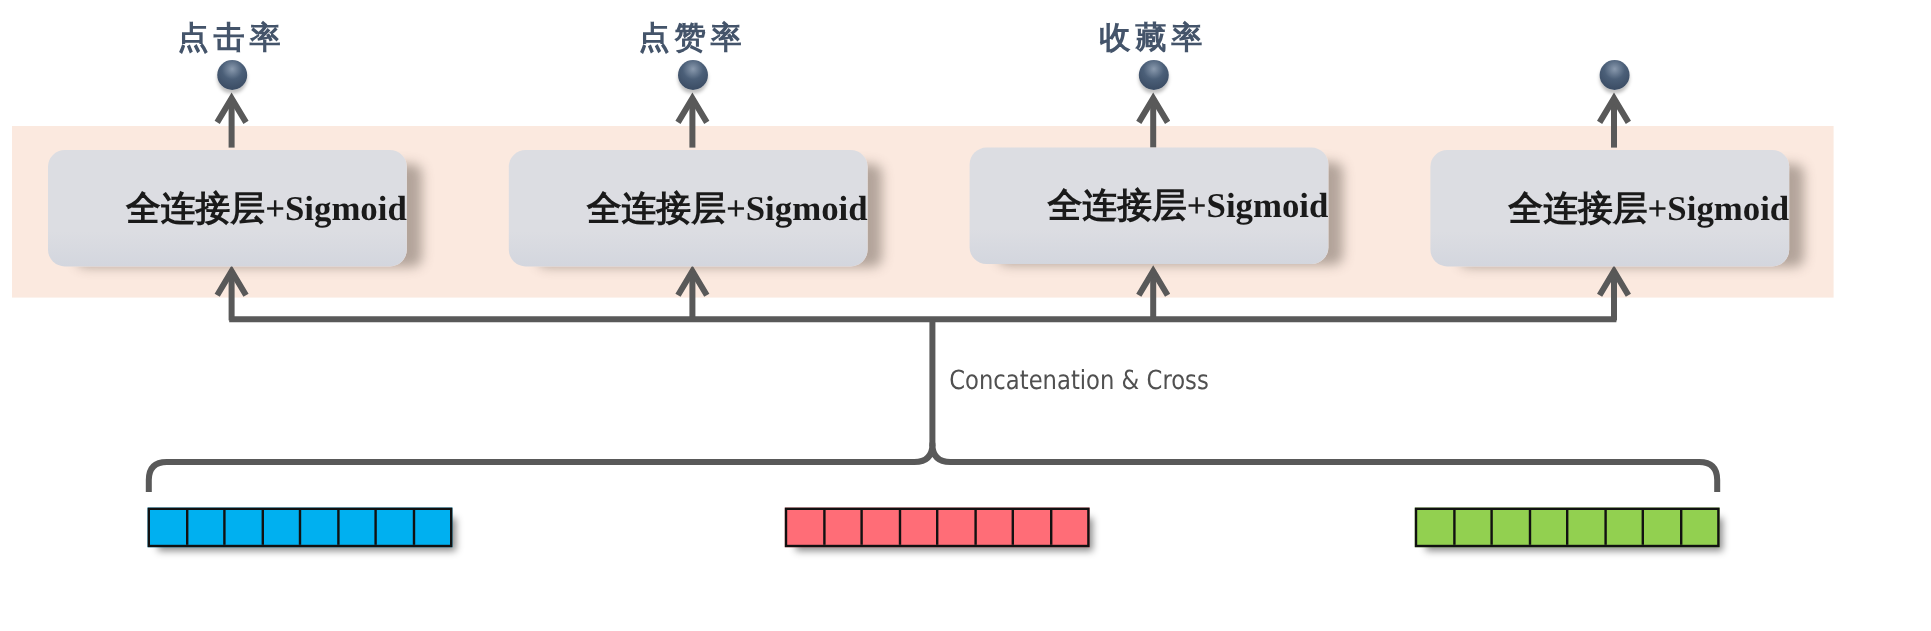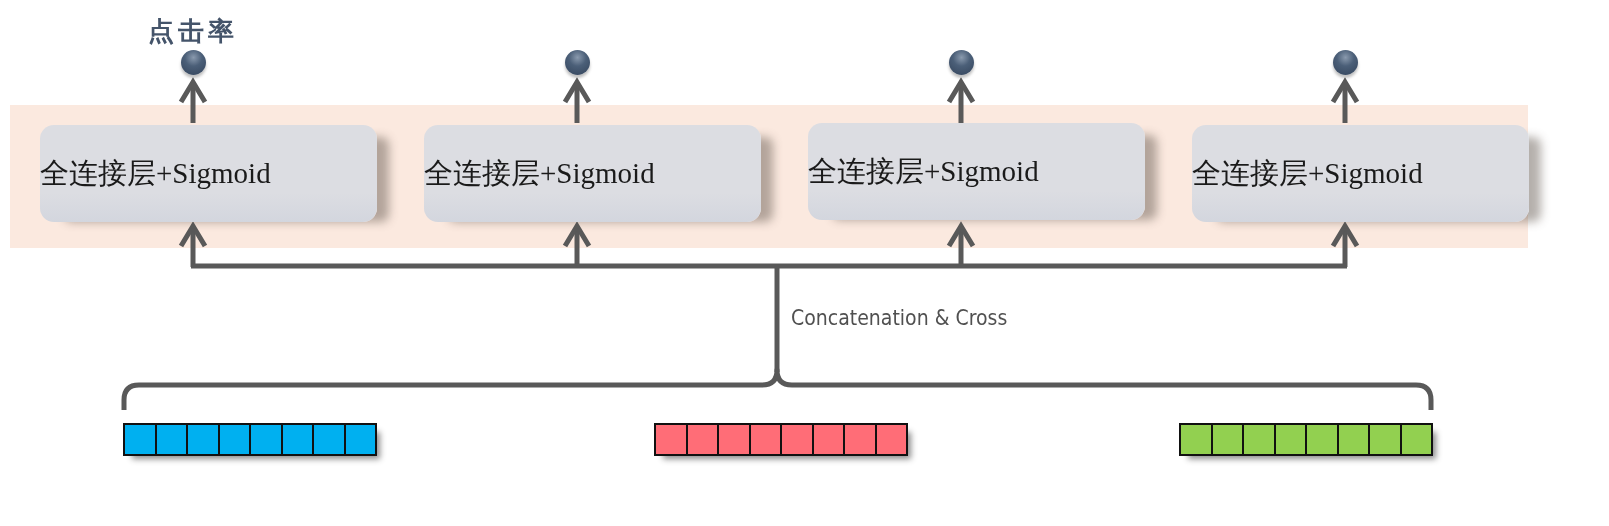--- a/index.html
+++ b/index.html
@@ -1,24 +1,24 @@
 <!DOCTYPE html>
 <html><head>
 <meta charset="utf-8">
 <style>
   html, body { margin: 0; padding: 0; background: #ffffff; }
   body { width: 1609px; height: 526px; position: relative; overflow: hidden;
          font-family: "Liberation Serif", serif; }
   #stage { position: absolute; left: 0; top: 0; width: 1609px; height: 526px; }
   .band { position: absolute; left: 10px; top: 105px; width: 1518px; height: 143px; background: #fbe9df; }
-  .fc-box { position: absolute; width: 337px; height: 97px; top: 125px; border-radius: 14px;
+  .fc-box { position: absolute; width: 299px; height: 97px; top: 125px; border-radius: 14px;
             background: linear-gradient(to bottom, #dcdde2 0%, #dcdde2 70%, #d3d6de 100%);
             box-shadow: 18px 6px 10px -6px rgba(90,80,70,0.45);
-            display: flex; align-items: center; justify-content: flex-start;
-            font-family: "Liberation Serif", "DejaVu Serif", serif; font-size: 29px; color: #1a1a1a; }
+            display: flex; align-items: center; justify-content: flex-end;
+            font-family: "Liberation Serif", "DejaVu Serif", serif; font-size: 29px; color: #1a1a1a; font-weight: bold; }
   .out-label { position: absolute; top: 14px; width: 140px; text-align: center;
                font-family: Liberation Serif, serif; font-weight: bold; font-size: 26px;
                color: #44546a; letter-spacing: 4px; }
   .ball { position: absolute; top: 50px; width: 25px; height: 25px; border-radius: 50%;
           background: radial-gradient(circle at 50% 30%, #8a9aae 0%, #4b5f78 40%, #33435a 100%);
           box-shadow: 0 3px 3px rgba(0,0,0,0.25); }
   .concat-label { position: absolute; left: 791px; top: 305px;
                   font-family: "DejaVu Sans", sans-serif; font-size: 22px; color: #505050;
                   transform: scaleX(0.86); transform-origin: left top; }
   .vec { position: absolute; top: 423px; height: 33px; display: flex;
@@ -52,20 +52,22 @@
         <path d="M1333 102 L1345 82 L1357 102" fill="none" stroke="#595959" stroke-width="5"></path>
         <path d="M1345 267 L1345 228" fill="none" stroke="#595959" stroke-width="5" stroke-linejoin="round"></path>
         <path d="M1333 246 L1345 226 L1357 246" fill="none" stroke="#595959" stroke-width="5"></path>
         <path d="M191 266 L1347 266" fill="none" stroke="#595959" stroke-width="5" stroke-linejoin="round"></path>
         <path d="M777 266 L777 372" fill="none" stroke="#595959" stroke-width="5" stroke-linejoin="round"></path>
         <path d="M124 410 L124 400 Q124 385 139 385 L762 385 Q777 385 777 370 Q777 385 792 385 L1416 385 Q1431 385 1431 400 L1431 410" fill="none" stroke="#595959" stroke-width="5" stroke-linejoin="round"></path>
       </g>
   </svg>
 
   <div class="out-label" style="left:123px">点击率</div>
+  <div class="out-label" style="left:507px">点赞率</div>
+  <div class="out-label" style="left:891px">收藏率</div>
 
   <div class="ball" style="left:181px"></div>
   <div class="ball" style="left:565px"></div>
   <div class="ball" style="left:949px"></div>
   <div class="ball" style="left:1333px"></div>
 
   <div class="fc-box" style="left:40px">
       <span>全连接层+Sigmoid</span>
     </div>
   <div class="fc-box" style="left:424px">

